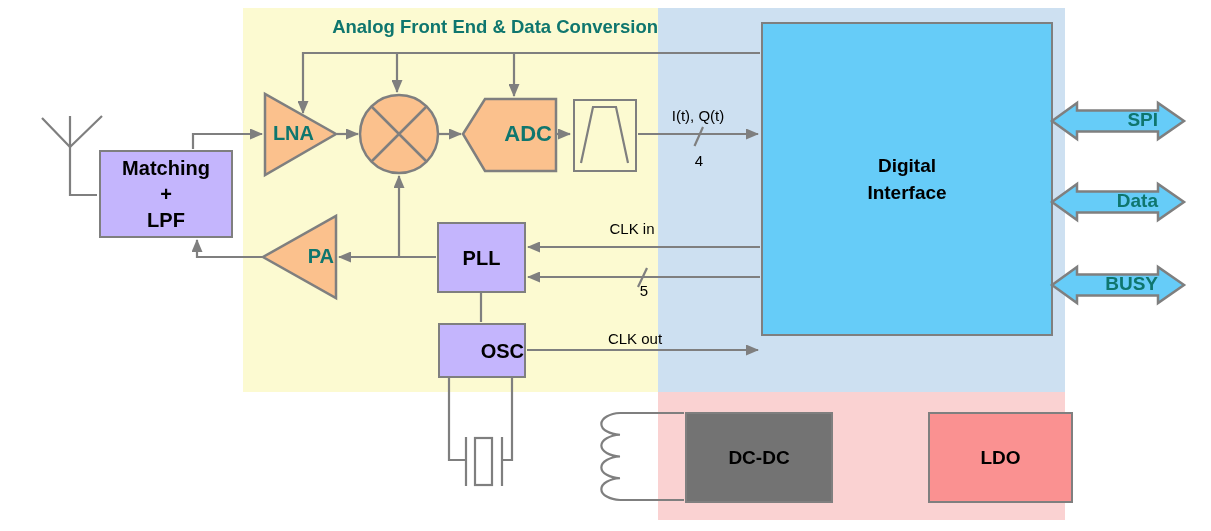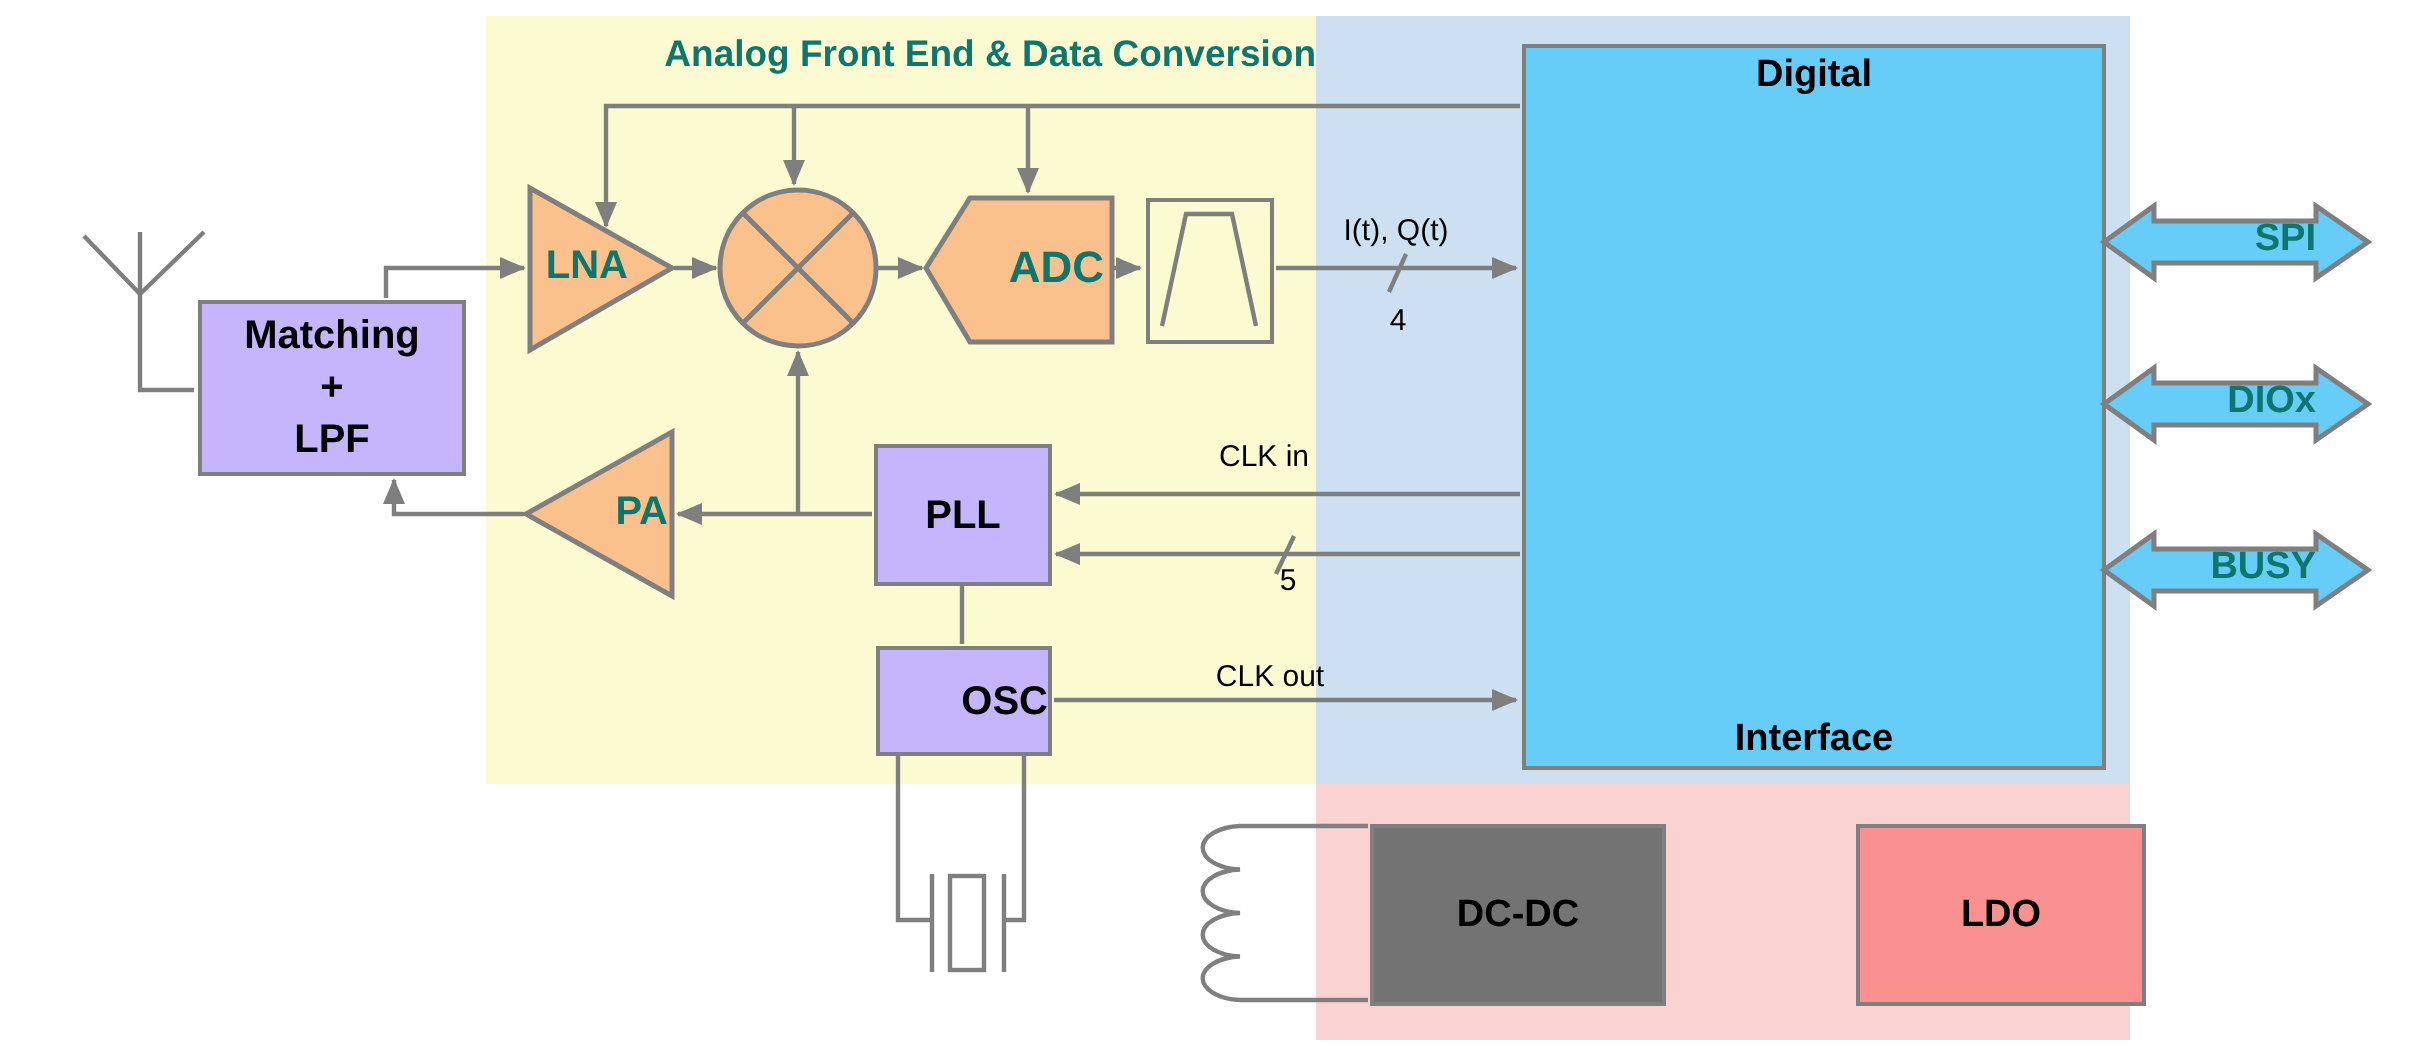--- a/index.html
+++ b/index.html
@@ -6,21 +6,21 @@
   #canvas{position:relative;width:1211px;height:531px;background:#fff;font-family:"Liberation Sans",sans-serif;overflow:hidden;}
   .region{position:absolute;}
   #region-analog{left:243px;top:8px;width:415px;height:384px;background:#FCFAD1;}
   #region-digital{left:658px;top:8px;width:407px;height:384px;background:#CDE0F1;}
   #region-power{left:658px;top:392px;width:407px;height:128px;background:#FAD2D2;}
   .box{position:absolute;box-sizing:border-box;border:2.5px solid #7F7F7F;display:flex;flex-direction:column;align-items:center;justify-content:center;font-weight:bold;font-size:20px;color:#000;background:#c4b5fd;text-align:center;line-height:26px;}
   #box-matching{left:99px;top:150px;width:134px;height:88px;}
   #box-pll{left:437px;top:222px;width:89px;height:71px;}
   #box-osc{left:438px;top:323px;width:88px;height:55px;align-items:flex-end;}
   #box-filter{left:573px;top:99px;width:64px;height:73px;background:#FCFAD1;}
-  #box-digital{left:761px;top:22px;width:292px;height:363px;background:#66CCF8;font-size:19px;line-height:27px;justify-content:space-between;}
+  #box-digital{left:761px;top:22px;width:292px;height:314px;background:#66CCF8;font-size:19px;line-height:27px;}
   #box-dcdc{left:685px;top:412px;width:148px;height:91px;background:#737373;font-size:19px;}
   #box-ldo{left:883px;top:412px;width:145px;height:91px;background:#FA9191;font-size:19px;margin-left:45px;}
   svg#wires{position:absolute;left:0;top:0;}
   .lbl{position:absolute;font-weight:bold;font-size:20px;color:#0f766e;text-align:right;}
   #lbl-title{left:243px;top:16px;width:415px;font-size:18.5px;}
   #lbl-lna{left:264px;top:122px;width:50px;}
   #lbl-pa{left:292px;top:245px;width:42px;}
   #lbl-adc{left:484px;top:121px;width:68px;font-size:22px;}
   .port-lbl{font-size:19px;}
   #lbl-spi{left:1077px;top:109px;width:81px;}
@@ -122,21 +122,21 @@
       <polygon points="1052,202 1077,184 1077,191.5 1158,191.5 1158,184 1184,202 1158,220 1158,212.5 1077,212.5 1077,220"></polygon>
       <polygon points="1052,285 1077,267 1077,274.5 1158,274.5 1158,267 1184,285 1158,303 1158,295.5 1077,295.5 1077,303"></polygon>
     </g>
   </svg>
 
   <div class="lbl" id="lbl-title">Analog Front End &amp; Data Conversion</div>
   <div class="lbl" id="lbl-lna">LNA</div>
   <div class="lbl" id="lbl-pa">PA</div>
   <div class="lbl" id="lbl-adc">ADC</div>
   <div class="lbl port-lbl" id="lbl-spi">SPI</div>
-  <div class="lbl port-lbl" id="lbl-diox">DIOx</div>
+  <div class="lbl port-lbl" id="lbl-diox">Data</div>
   <div class="lbl port-lbl" id="lbl-busy">BUSY</div>
   <div class="sig" id="sig-iq">I(t), Q(t)</div>
   <div class="sig" id="sig-4">4</div>
   <div class="sig" id="sig-clkin">CLK in</div>
   <div class="sig" id="sig-5">5</div>
   <div class="sig" id="sig-clkout">CLK out</div>
 
 </div>
 
 </body></html>

